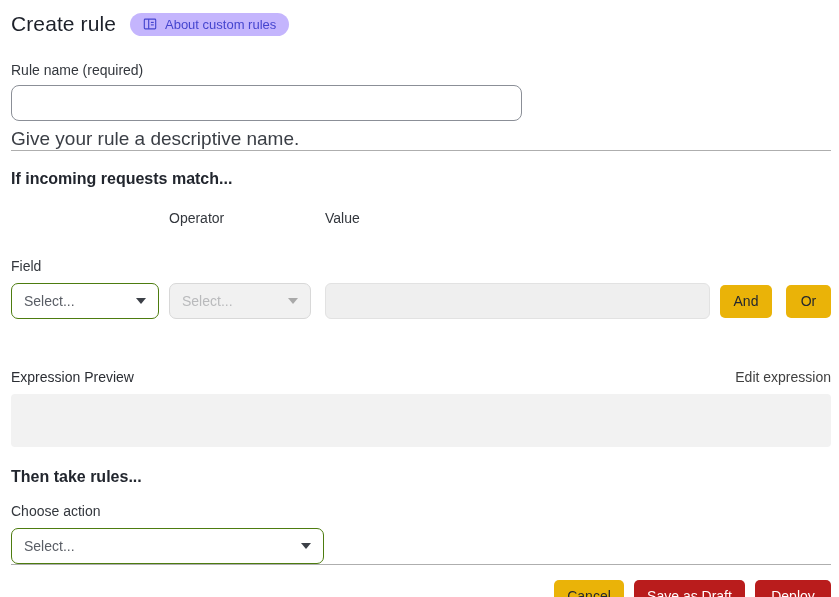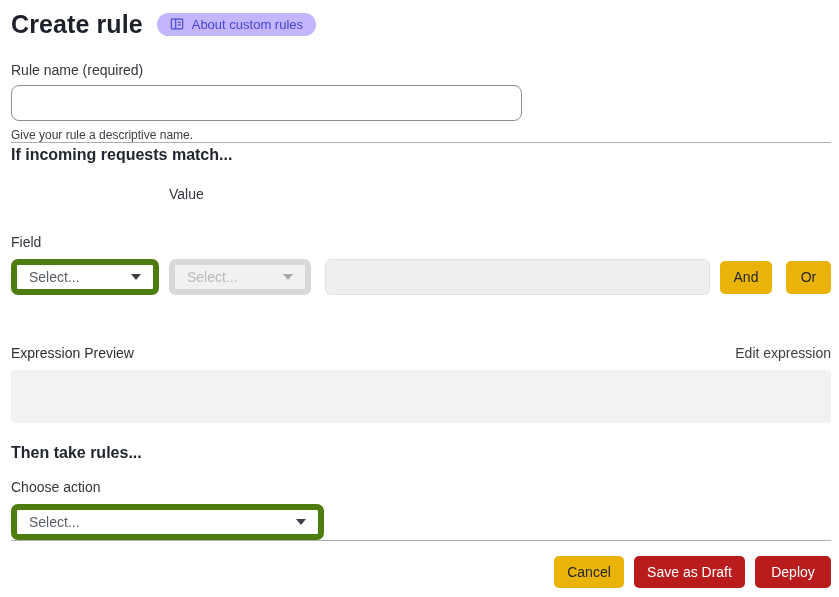--- a/index.html
+++ b/index.html
@@ -6,57 +6,57 @@
   html, body { width: 839px; height: 597px; background: #ffffff; overflow: hidden; }
   body {
     font-family: "Liberation Sans", "DejaVu Sans", sans-serif;
     color: #33373d;
     font-size: 14px;
   }
   .page { padding: 10px 8px 0 11px; width: 839px; }
 
   
   .header-row { display: flex; align-items: center; gap: 14px; height: 28px; }
-  .page-title { font-size: 25px; font-weight: 700; color: #1d212a; letter-spacing: 0.1px; text-align: right; }
+  .page-title { font-size: 21px; font-weight: 400; color: #1d212a; letter-spacing: 0.1px; text-align: right; }
   .about-badge {
     display: inline-flex; align-items: center; gap: 8px;
     background: #c4b5fd; color: #4545cf;
     font-size: 13px; padding: 4px 13px; border-radius: 13px;
     border: none; cursor: pointer; font-family: inherit;
   }
   .about-badge svg { display: block; }
 
   
   .field-label { font-size: 14px; color: #33373d; }
   .rule-name-label { margin-top: 24px; }
   .rule-name-input {
     display: block; margin-top: 7px;
     width: 511px; height: 36px;
     border: 1px solid #8b8f97; border-radius: 8px;
     font-family: inherit; font-size: 14px; color: #24272e;
     padding: 0 12px; outline: none; background: #fff;
   }
-  .helper-text { margin-top: 7px; font-size: 12px; color: #3a3e45; }
+  .helper-text { margin-top: 7px; font-size: 19px; color: #3a3e45; }
 
   hr.divider { border: none; border-top: 1px solid #aeaeae; margin: 0; }
   .divider-1 { margin-top: 22px; }
   .divider-2 { margin-top: 31px; }
 
   .section-heading { font-size: 16px; font-weight: 700; color: #22262e; }
-  .match-heading { margin-top: 3px; }
+  .match-heading { margin-top: 19px; }
 
   
   .col-labels { display: flex; margin-top: 22px; }
   .col-labels .col-field { width: 158px; margin-top: 48px; }
   .col-labels .col-operator { width: 156px; }
 
   
   .controls-row { display: flex; margin-top: 9px; align-items: center; }
   .select-box {
-    height: 36px; border-radius: 7px; border: 6px solid #4d7c0f;
+    height: 36px; border-radius: 7px; border: 1px solid #4d7c0f;
     background: #fff; display: flex; align-items: center;
     padding: 0 12px; justify-content: space-between; cursor: pointer;
   }
   .select-box .select-text { color: #595d65; font-size: 14px; }
   .caret {
     width: 0; height: 0;
     border-left: 5px solid transparent; border-right: 5px solid transparent;
     border-top: 6px solid #3c4047;
   }
   .field-select { width: 148px; margin-right: 10px; }
@@ -127,20 +127,21 @@
   <div class="field-label rule-name-label">Rule name (required)</div>
   <input class="rule-name-input" type="text" value="" style="">
   <div class="helper-text">Give your rule a descriptive name.</div>
 
   <hr class="divider divider-1">
 
   <div class="section-heading match-heading">If incoming requests match...</div>
 
   <div class="col-labels">
     <div class="field-label col-field">Field</div>
+    <div class="field-label col-operator">Operator</div>
     <div class="field-label">Value</div>
   </div>
 
   <div class="controls-row">
     <div class="select-box field-select">
       <span class="select-text">Select...</span>
       <span class="caret"></span>
     </div>
     <div class="select-box operator-select">
       <span class="select-text">Select...</span>

